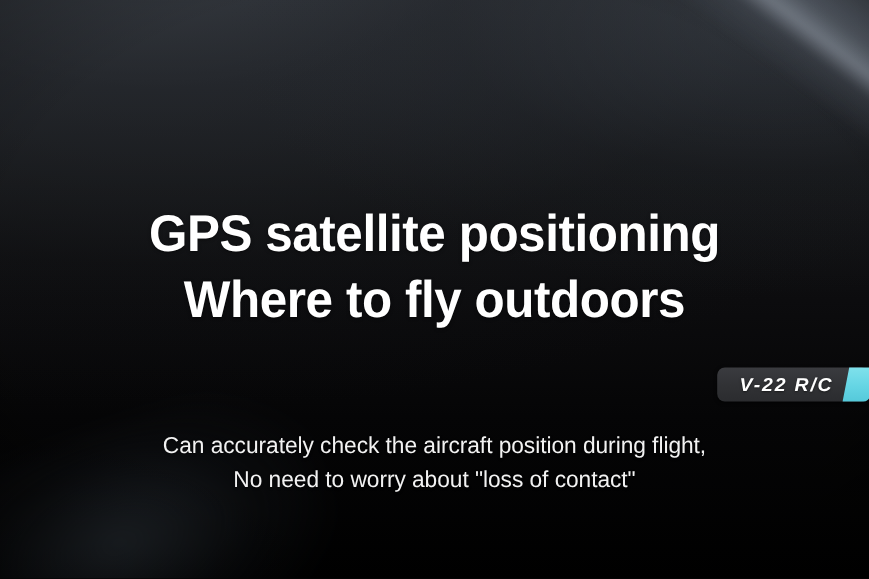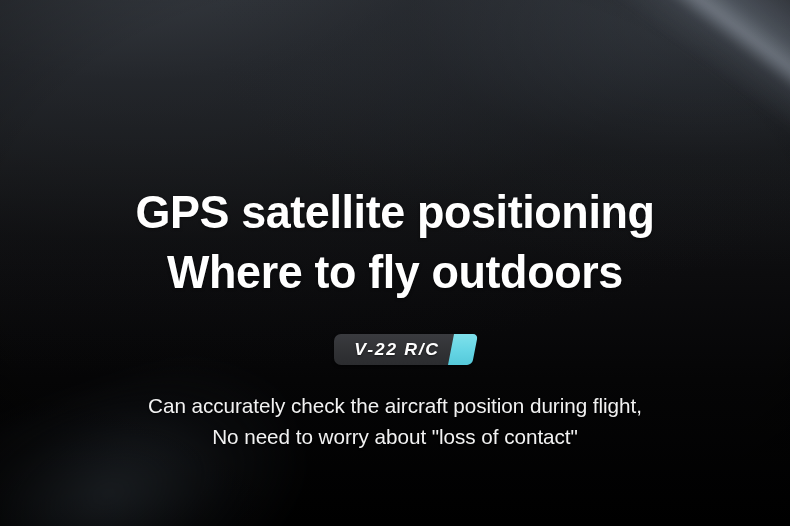--- a/index.html
+++ b/index.html
@@ -142,21 +142,21 @@
   }
 
   
 
   .badge-wrap {
     position: absolute;
     top: 334px;
     left: 16px;
     right: 0;
     display: flex;
-    justify-content: center;
+    justify-content: flex-end;
   }
 
   .badge {
     position: relative;
     display: inline-flex;
     align-items: center;
     height: 31px;
     padding: 0 34px 0 22px;
     background: linear-gradient(to bottom, #3a3b3f 0%, #313235 55%, #2b2c2f 100%);
     border-radius: 7px;

